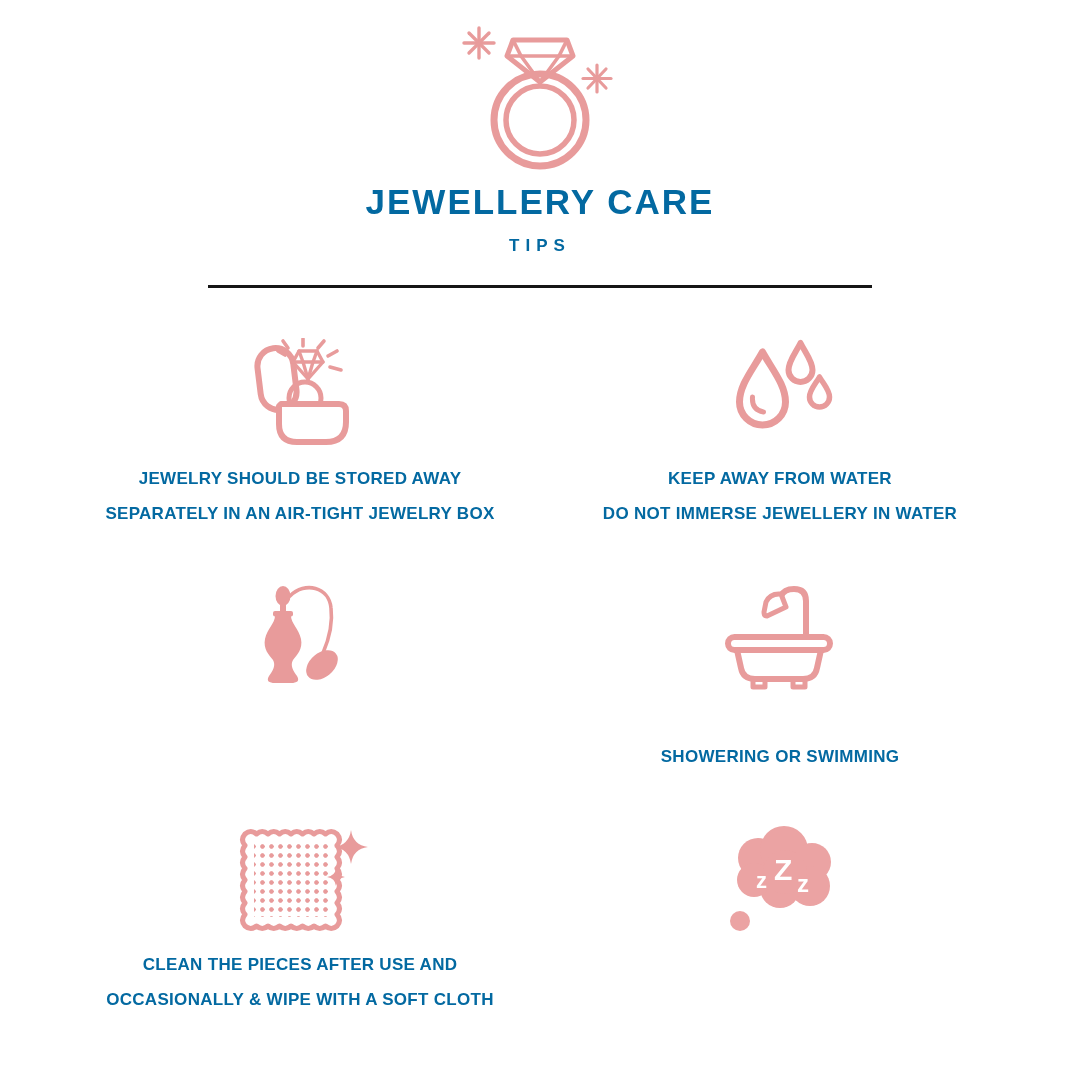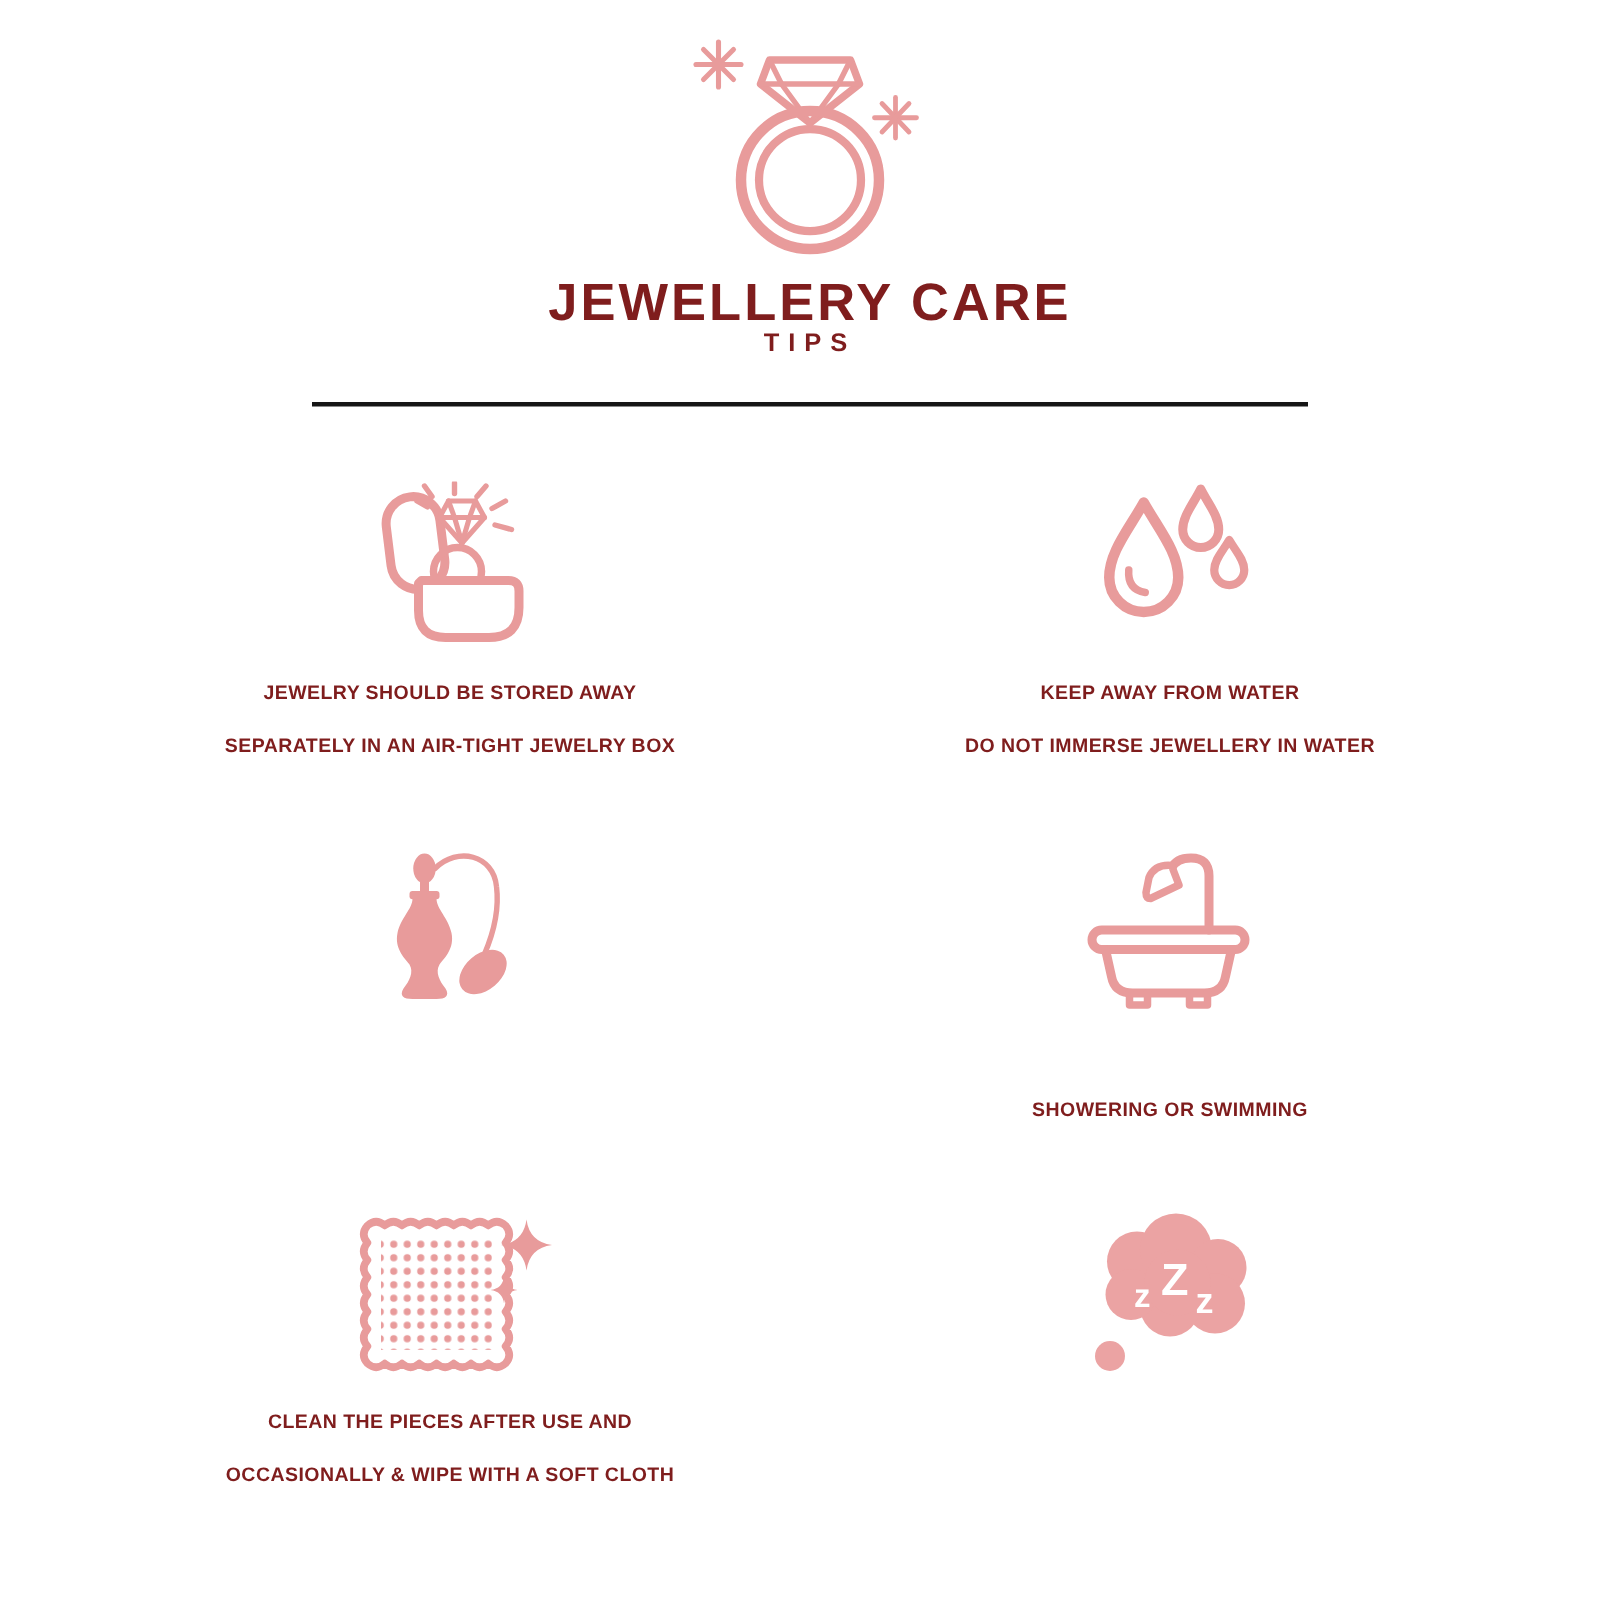--- a/index.html
+++ b/index.html
@@ -1,44 +1,45 @@
 <!DOCTYPE html>
 <html><head>
 <meta charset="utf-8">
 <style>
   html,body{margin:0;padding:0;background:#ffffff;}
   .page{
     position:relative;
     width:1080px;height:1080px;
     background:#ffffff;
     font-family:"Liberation Sans","DejaVu Sans",sans-serif;
-    color:#7f1d1d;
+    color:#0369a1;
     overflow:hidden;
   }
   .header{display:flex;flex-direction:column;align-items:center;}
   .header-icon{margin-top:26px;width:170px;height:150px;}
   .title{
     margin-top:8px;
     font-size:35px;font-weight:700;letter-spacing:2px;line-height:36px;
     text-transform:uppercase;
   }
   .subtitle{
+    margin-top:17px;
     font-size:17px;font-weight:700;letter-spacing:6px;line-height:18px;
     text-transform:uppercase;
   }
   .divider{margin-top:30px;width:664px;height:2.5px;background:#161616;}
   .grid{
     margin:47px auto 0;width:960px;
     display:grid;grid-template-columns:480px 480px;grid-auto-rows:243px;
   }
   .tip{display:flex;flex-direction:column;align-items:center;}
   .tip-icon{height:118px;display:flex;align-items:center;justify-content:center;}
   .tip-text{
     margin:8px 0 0;padding:0;
-    font-size:13px;font-weight:700;letter-spacing:0.3px;line-height:35px;
+    font-size:17px;font-weight:700;letter-spacing:0.3px;line-height:35px;
     text-align:center;text-transform:uppercase;
   }
   svg{display:block;}
   .zzz{font-family:"Liberation Sans","DejaVu Sans",sans-serif;font-weight:700;fill:#ffffff;}
 </style>
 </head>
 <body>
 
 <div class="page">
 

